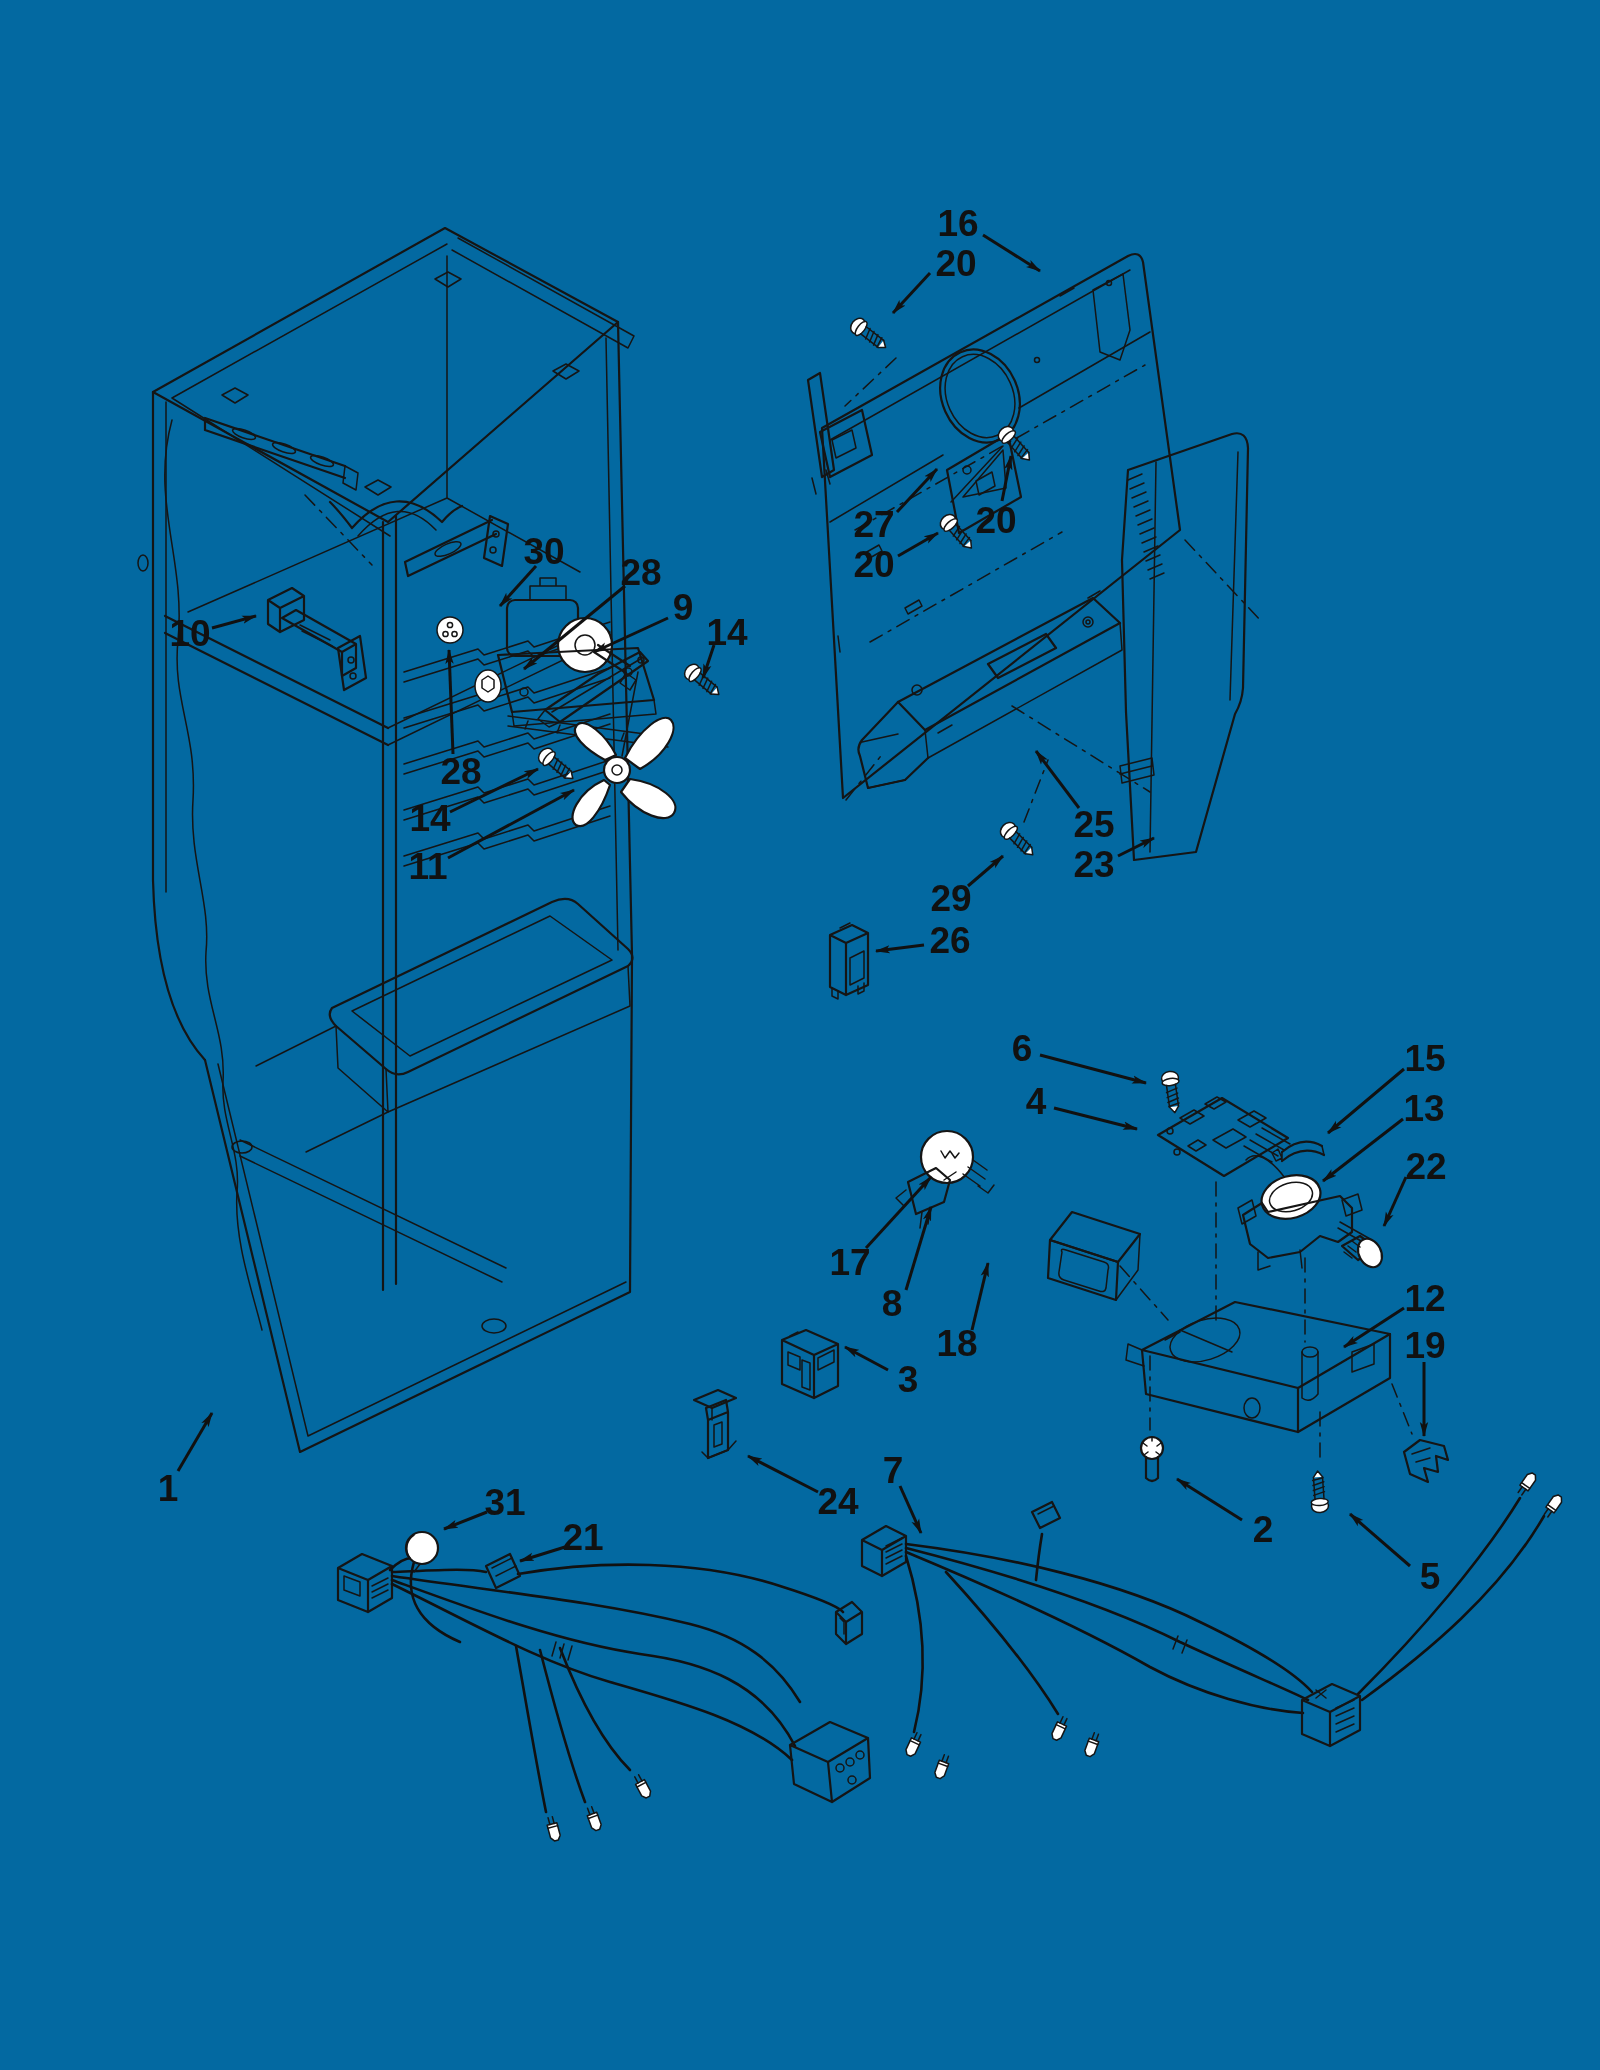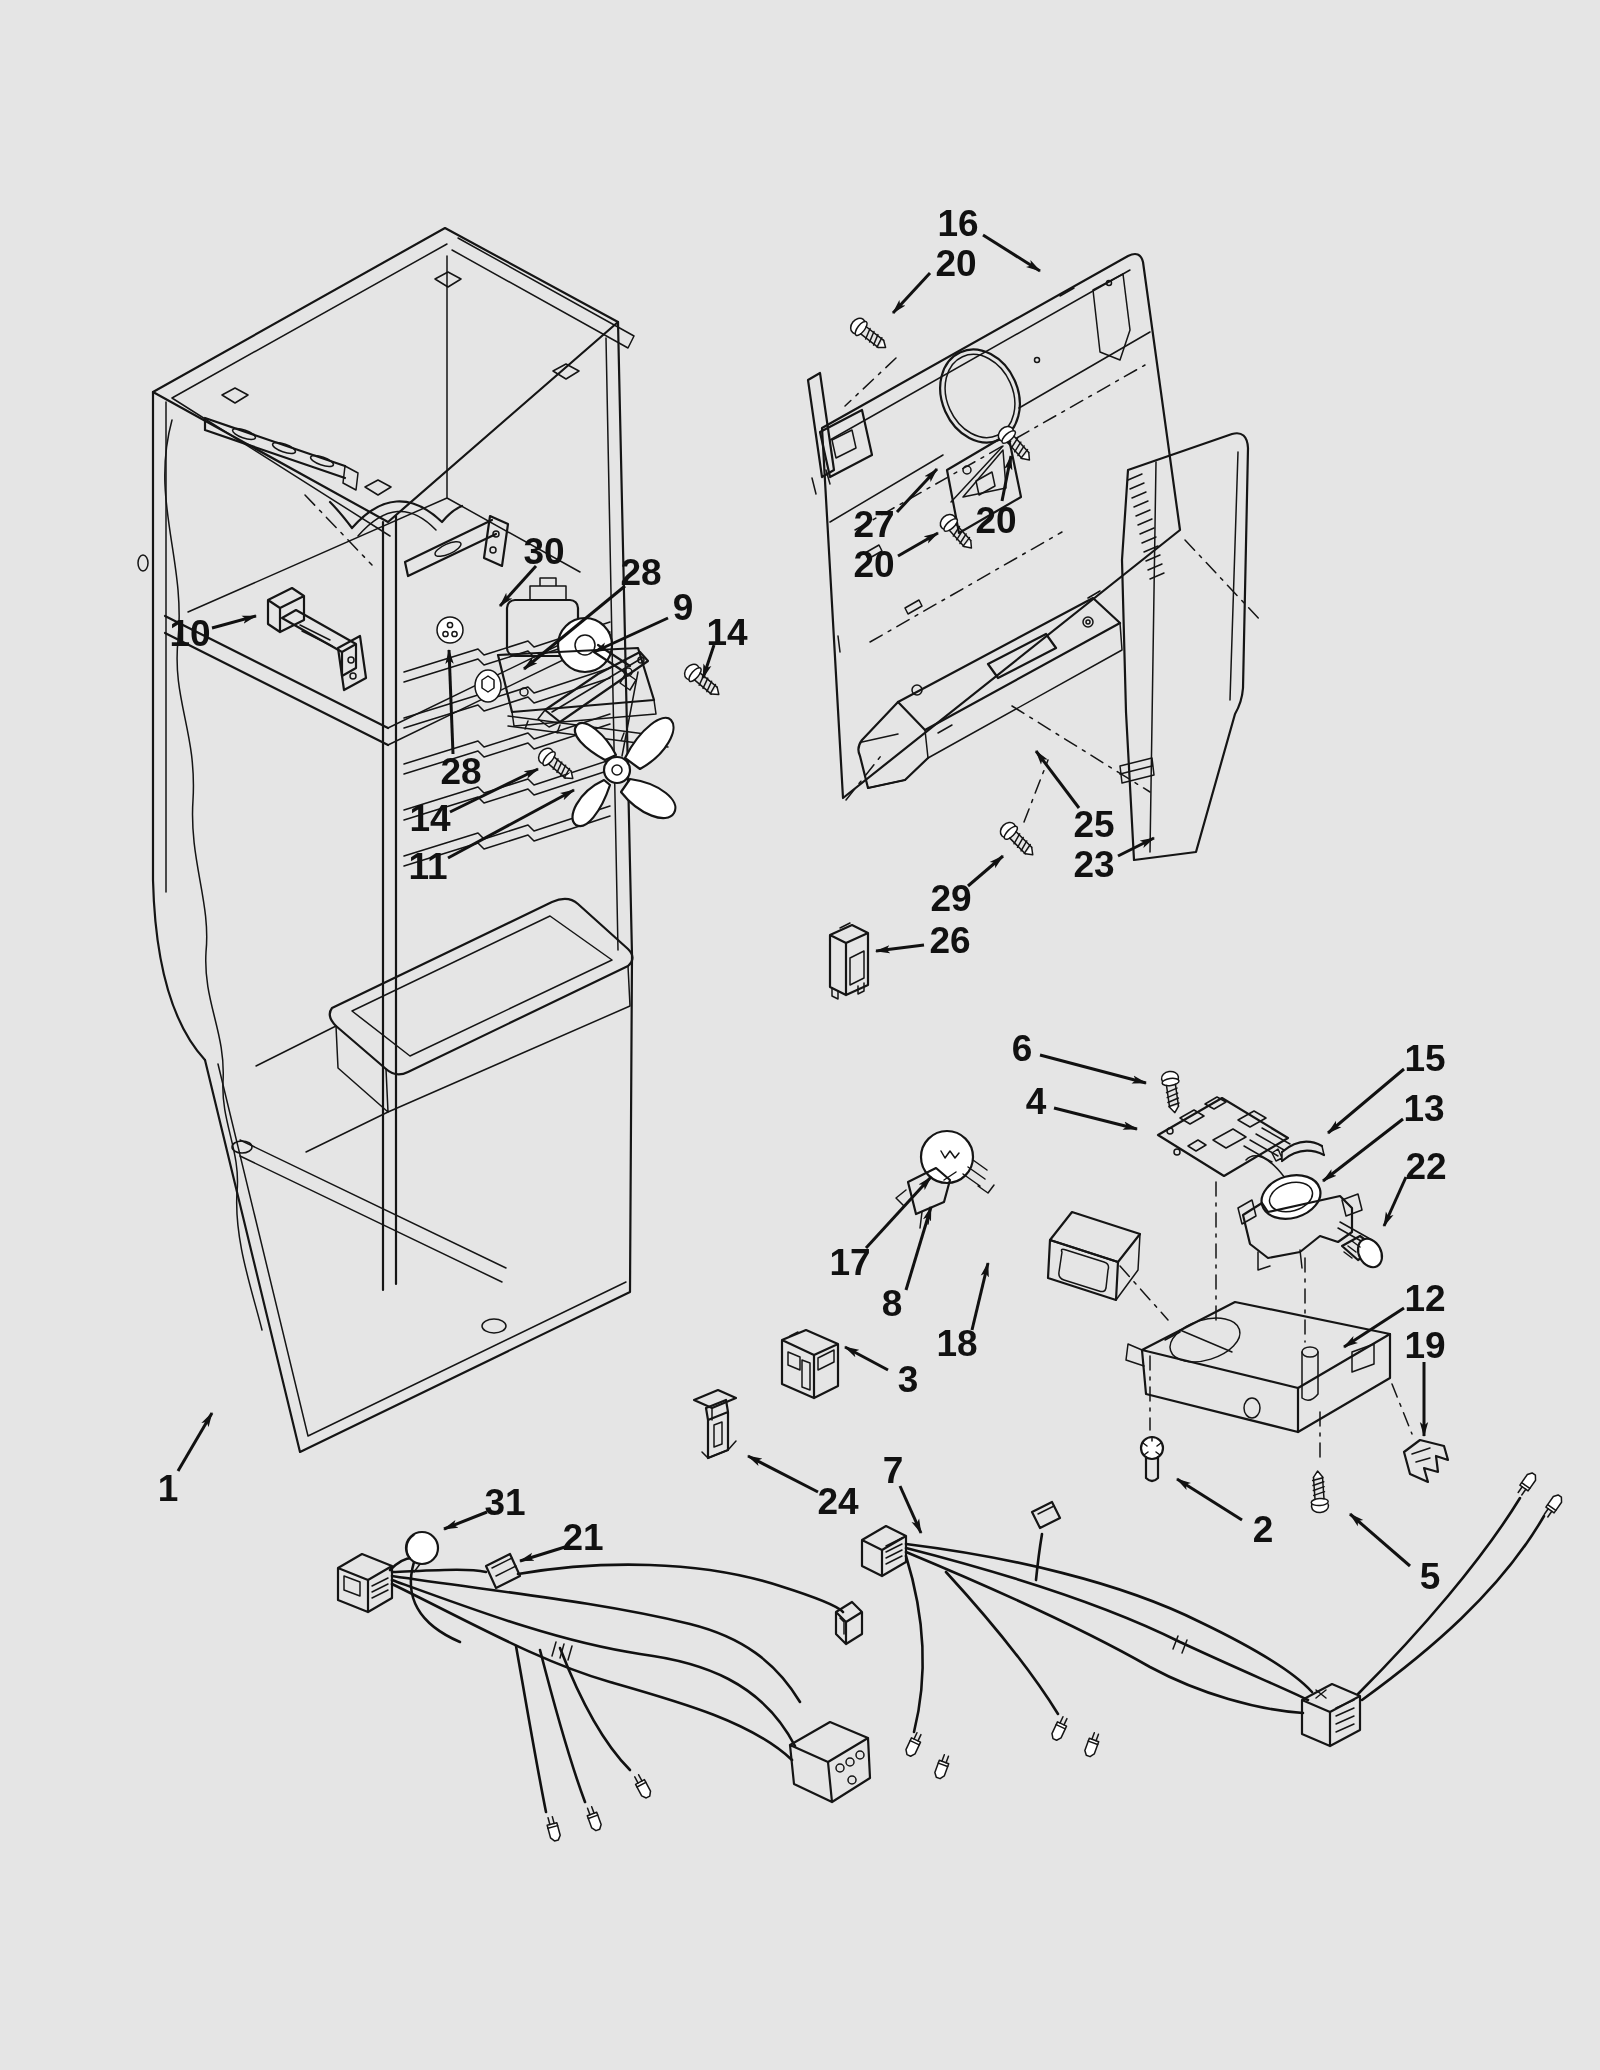--- a/index.html
+++ b/index.html
@@ -1,16 +1,16 @@
 <!DOCTYPE html>
 <html><head>
 <meta charset="utf-8">
 <style>
   html,body{margin:0;padding:0;background:#ffffff;}
-  .stage{width:1600px;height:2070px;position:relative;margin:0 auto;background:#e5e5e5;}
+  .stage{width:1600px;height:2070px;position:relative;margin:0 auto;background:#0369a1;}
   svg{display:block}
   .ln{stroke:#151515;fill:none;stroke-width:2.2;stroke-linecap:round;stroke-linejoin:round;}
   .thin{stroke-width:1.5;}
   .wire{stroke:#111;fill:none;stroke-width:2.6;stroke-linecap:round;}
   .fillw{fill:#ffffff;}
   .dash{stroke-dasharray:14 7 3 7;}
   .callout-text{font-family:"Liberation Sans",sans-serif;font-weight:700;font-size:37px;fill:#111;}
   .leader{stroke:#111;stroke-width:3;fill:none;}
 </style>
 </head>

